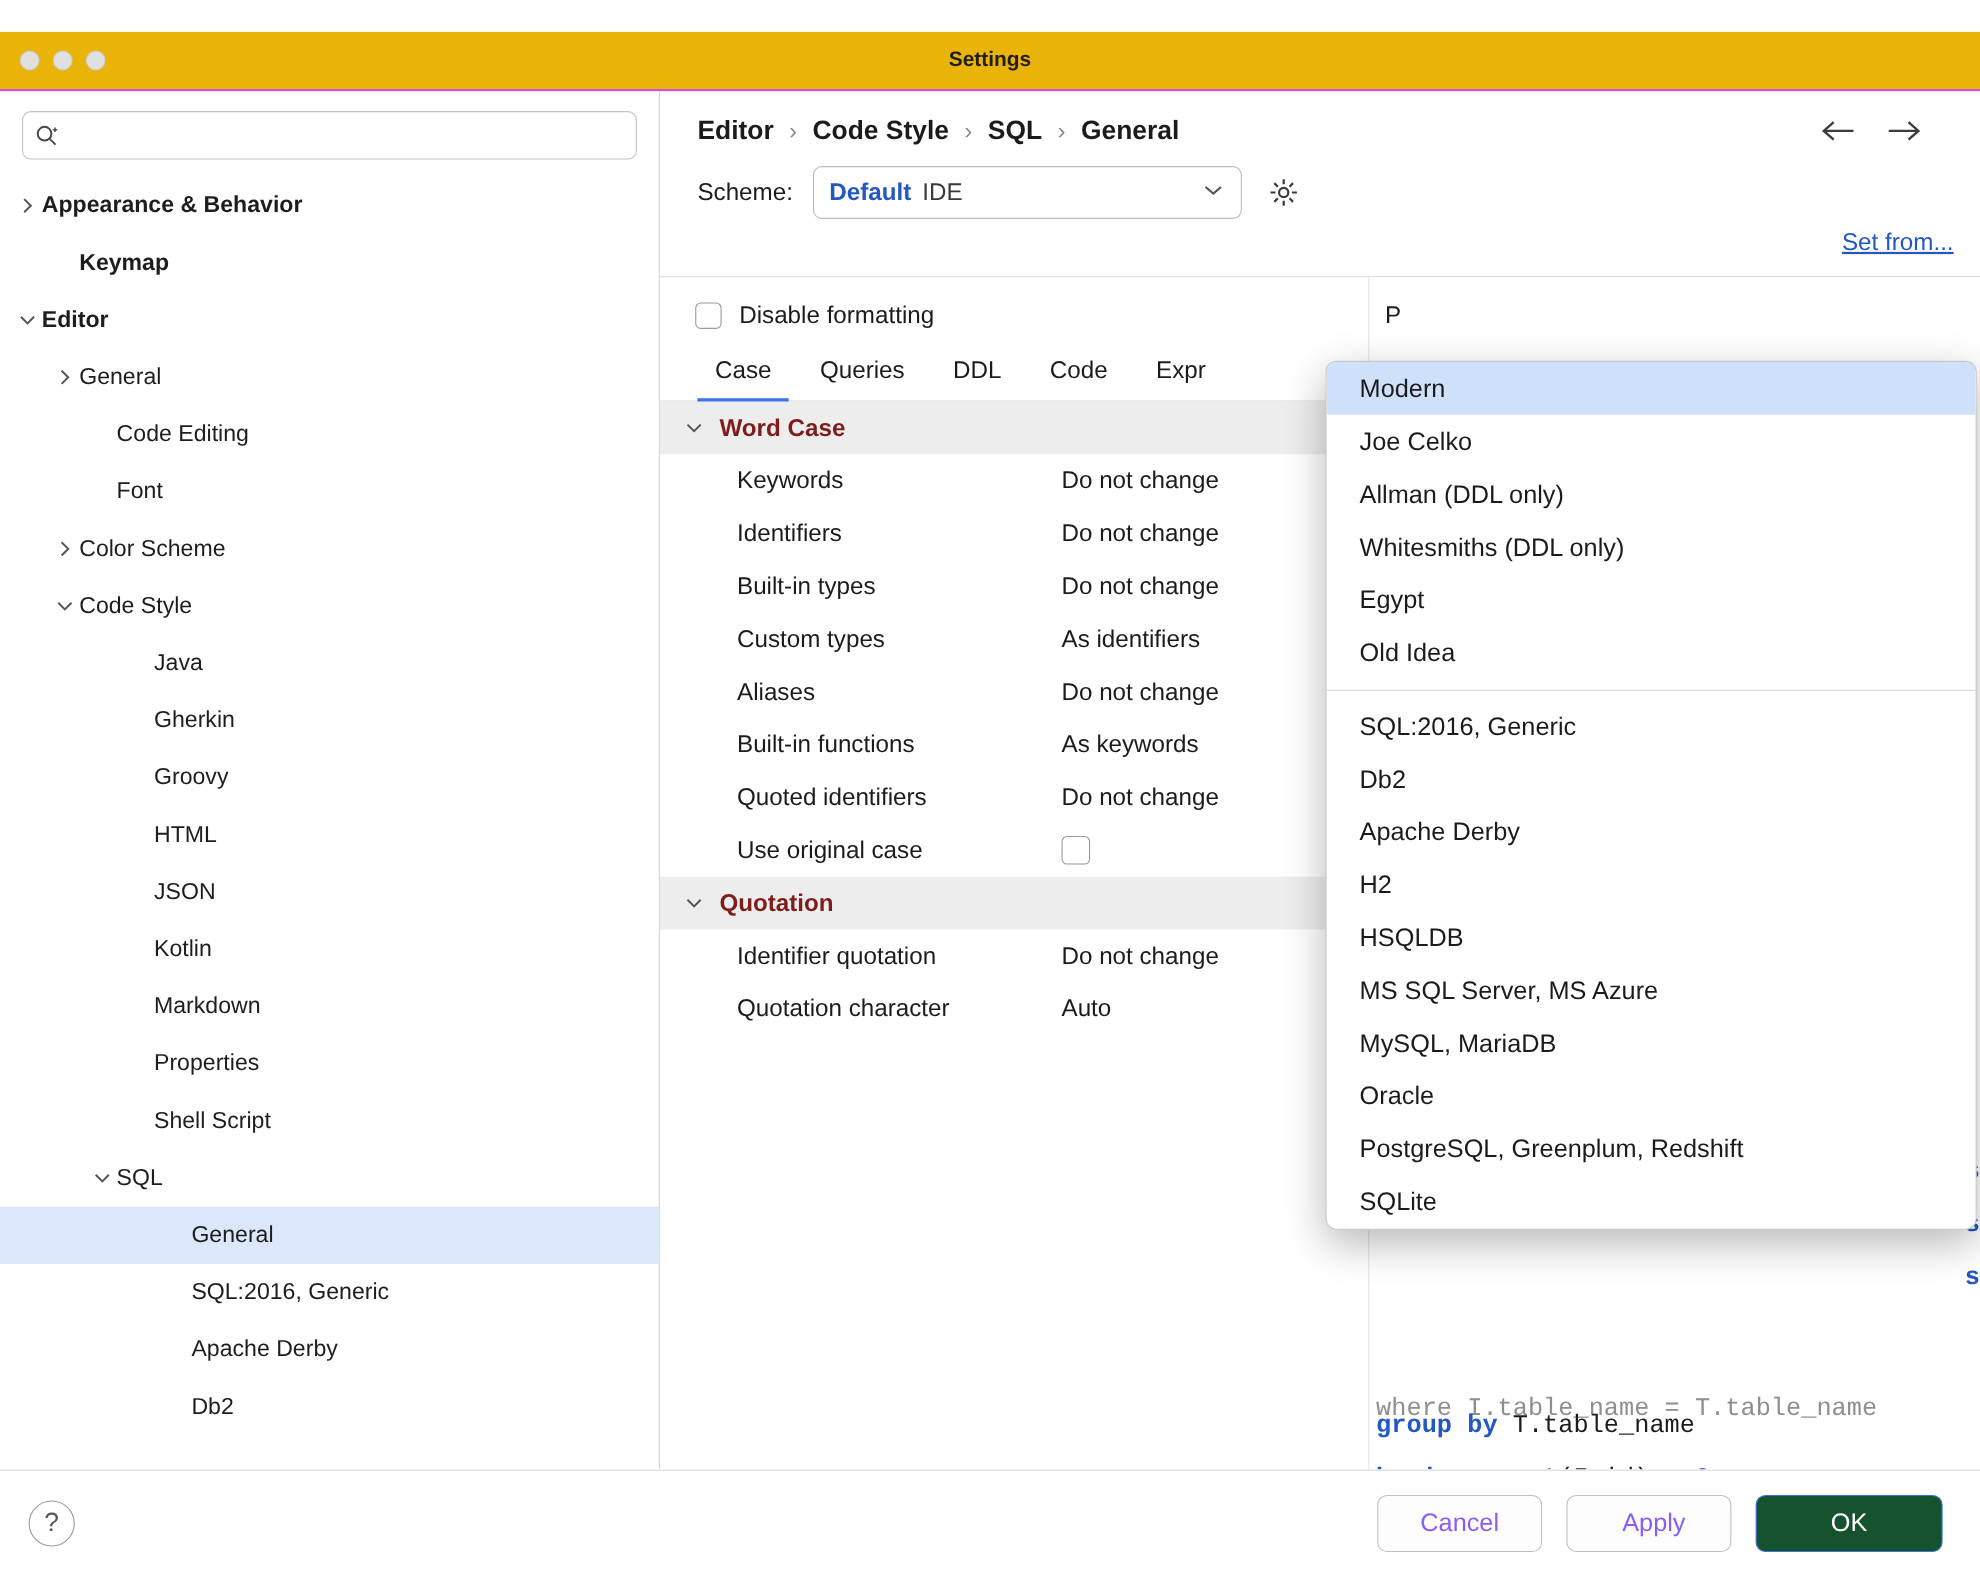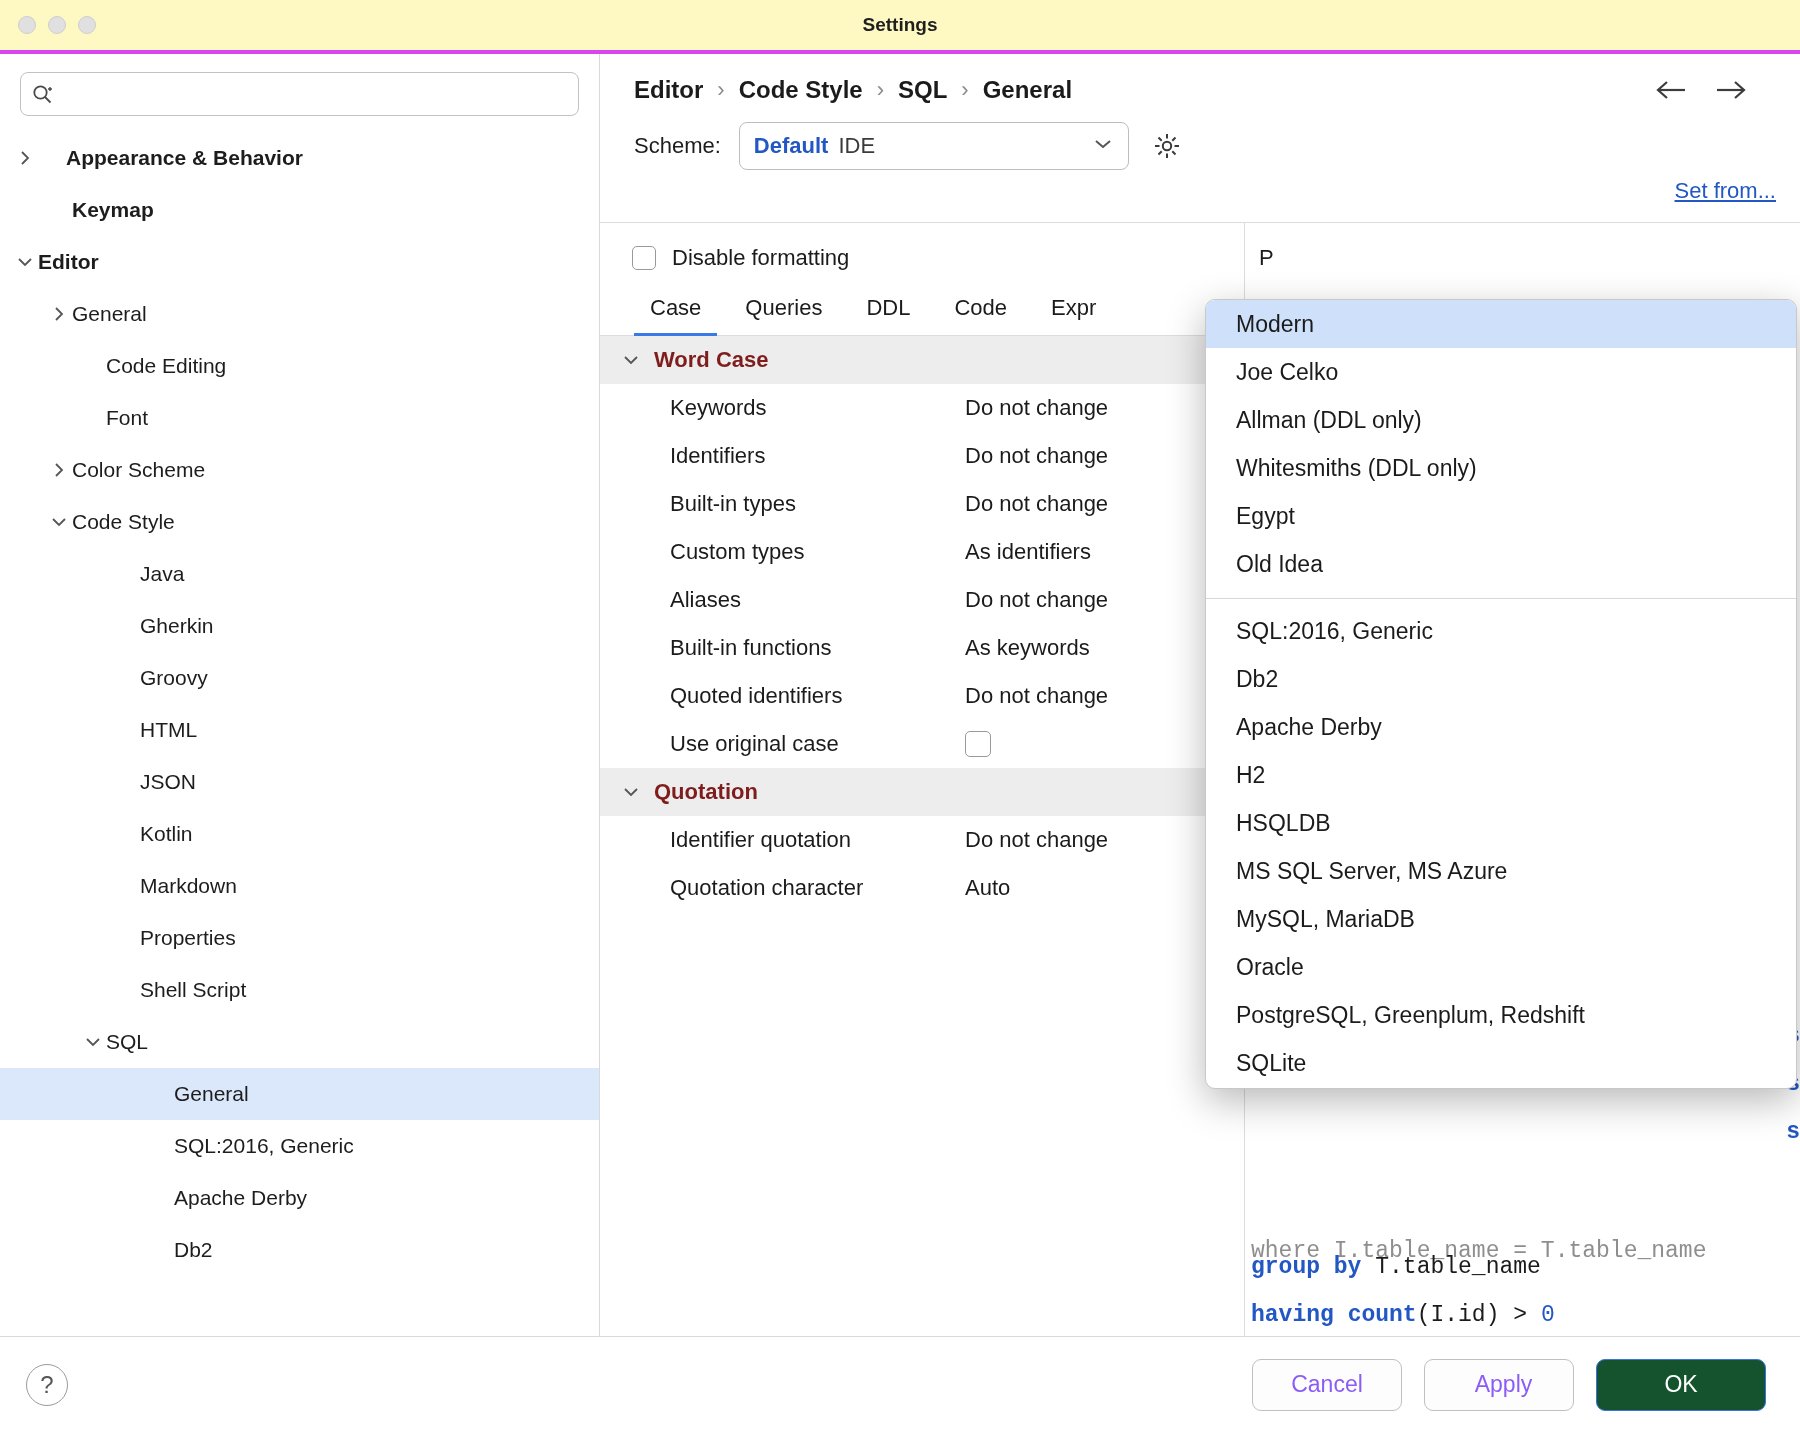--- a/index.html
+++ b/index.html
@@ -14,26 +14,27 @@
     position: relative;
     width: 1800px; height: 1432px;
     background: #ffffff;
     display: flex;
     flex-direction: column;
   }
 
   
   .titlebar {
     height: 54px;
-    background: #fef9c3;
-    border-bottom: 4px solid #d946ef;
+    background: #eab308;
+    border-bottom: 2px solid #d946ef;
     display: flex;
     align-items: center;
     position: relative;
     flex: 0 0 54px;
+    margin-top: 29px;
   }
   .traffic {
     display: flex;
     gap: 12px;
     padding-left: 18px;
     align-items: center;
   }
   .tl-dot {
     width: 18px; height: 18px; border-radius: 50%;
     background: #e0e0e0;
@@ -436,21 +437,21 @@
             <svg width="22" height="22" viewBox="0 0 22 22">
               <circle cx="9.5" cy="9.5" r="6.2" fill="none" stroke="#4a4a4a" stroke-width="1.8"></circle>
               <line x1="14" y1="14" x2="19.5" y2="19.5" stroke="#4a4a4a" stroke-width="1.8"></line>
               <path d="M17 6 l4 0 M19 4 l0 4" stroke="#4a4a4a" stroke-width="1.4" fill="none"></path>
             </svg>
           </span>
           <input class="search-input" value="" placeholder="" style="">
         </div>
       </div>
       <div class="tree" id="tree">
-          <div class="tree-row" style="padding-left: 12px; gap: 28px;">
+          <div class="tree-row" style="padding-left: 12px;">
             <span class="tw">
               <svg width="16" height="16" viewBox="0 0 16 16">
                 <polyline points="5,2 11,8 5,14" fill="none" stroke="#555" stroke-width="1.8"></polyline>
               </svg>
             </span>
             <span class="tree-label bold">Appearance &amp; Behavior</span>
           </div>
           <div class="tree-row" style="padding-left: 46px;">
             <span class="tw"></span>
             <span class="tree-label bold">Keymap</span>

